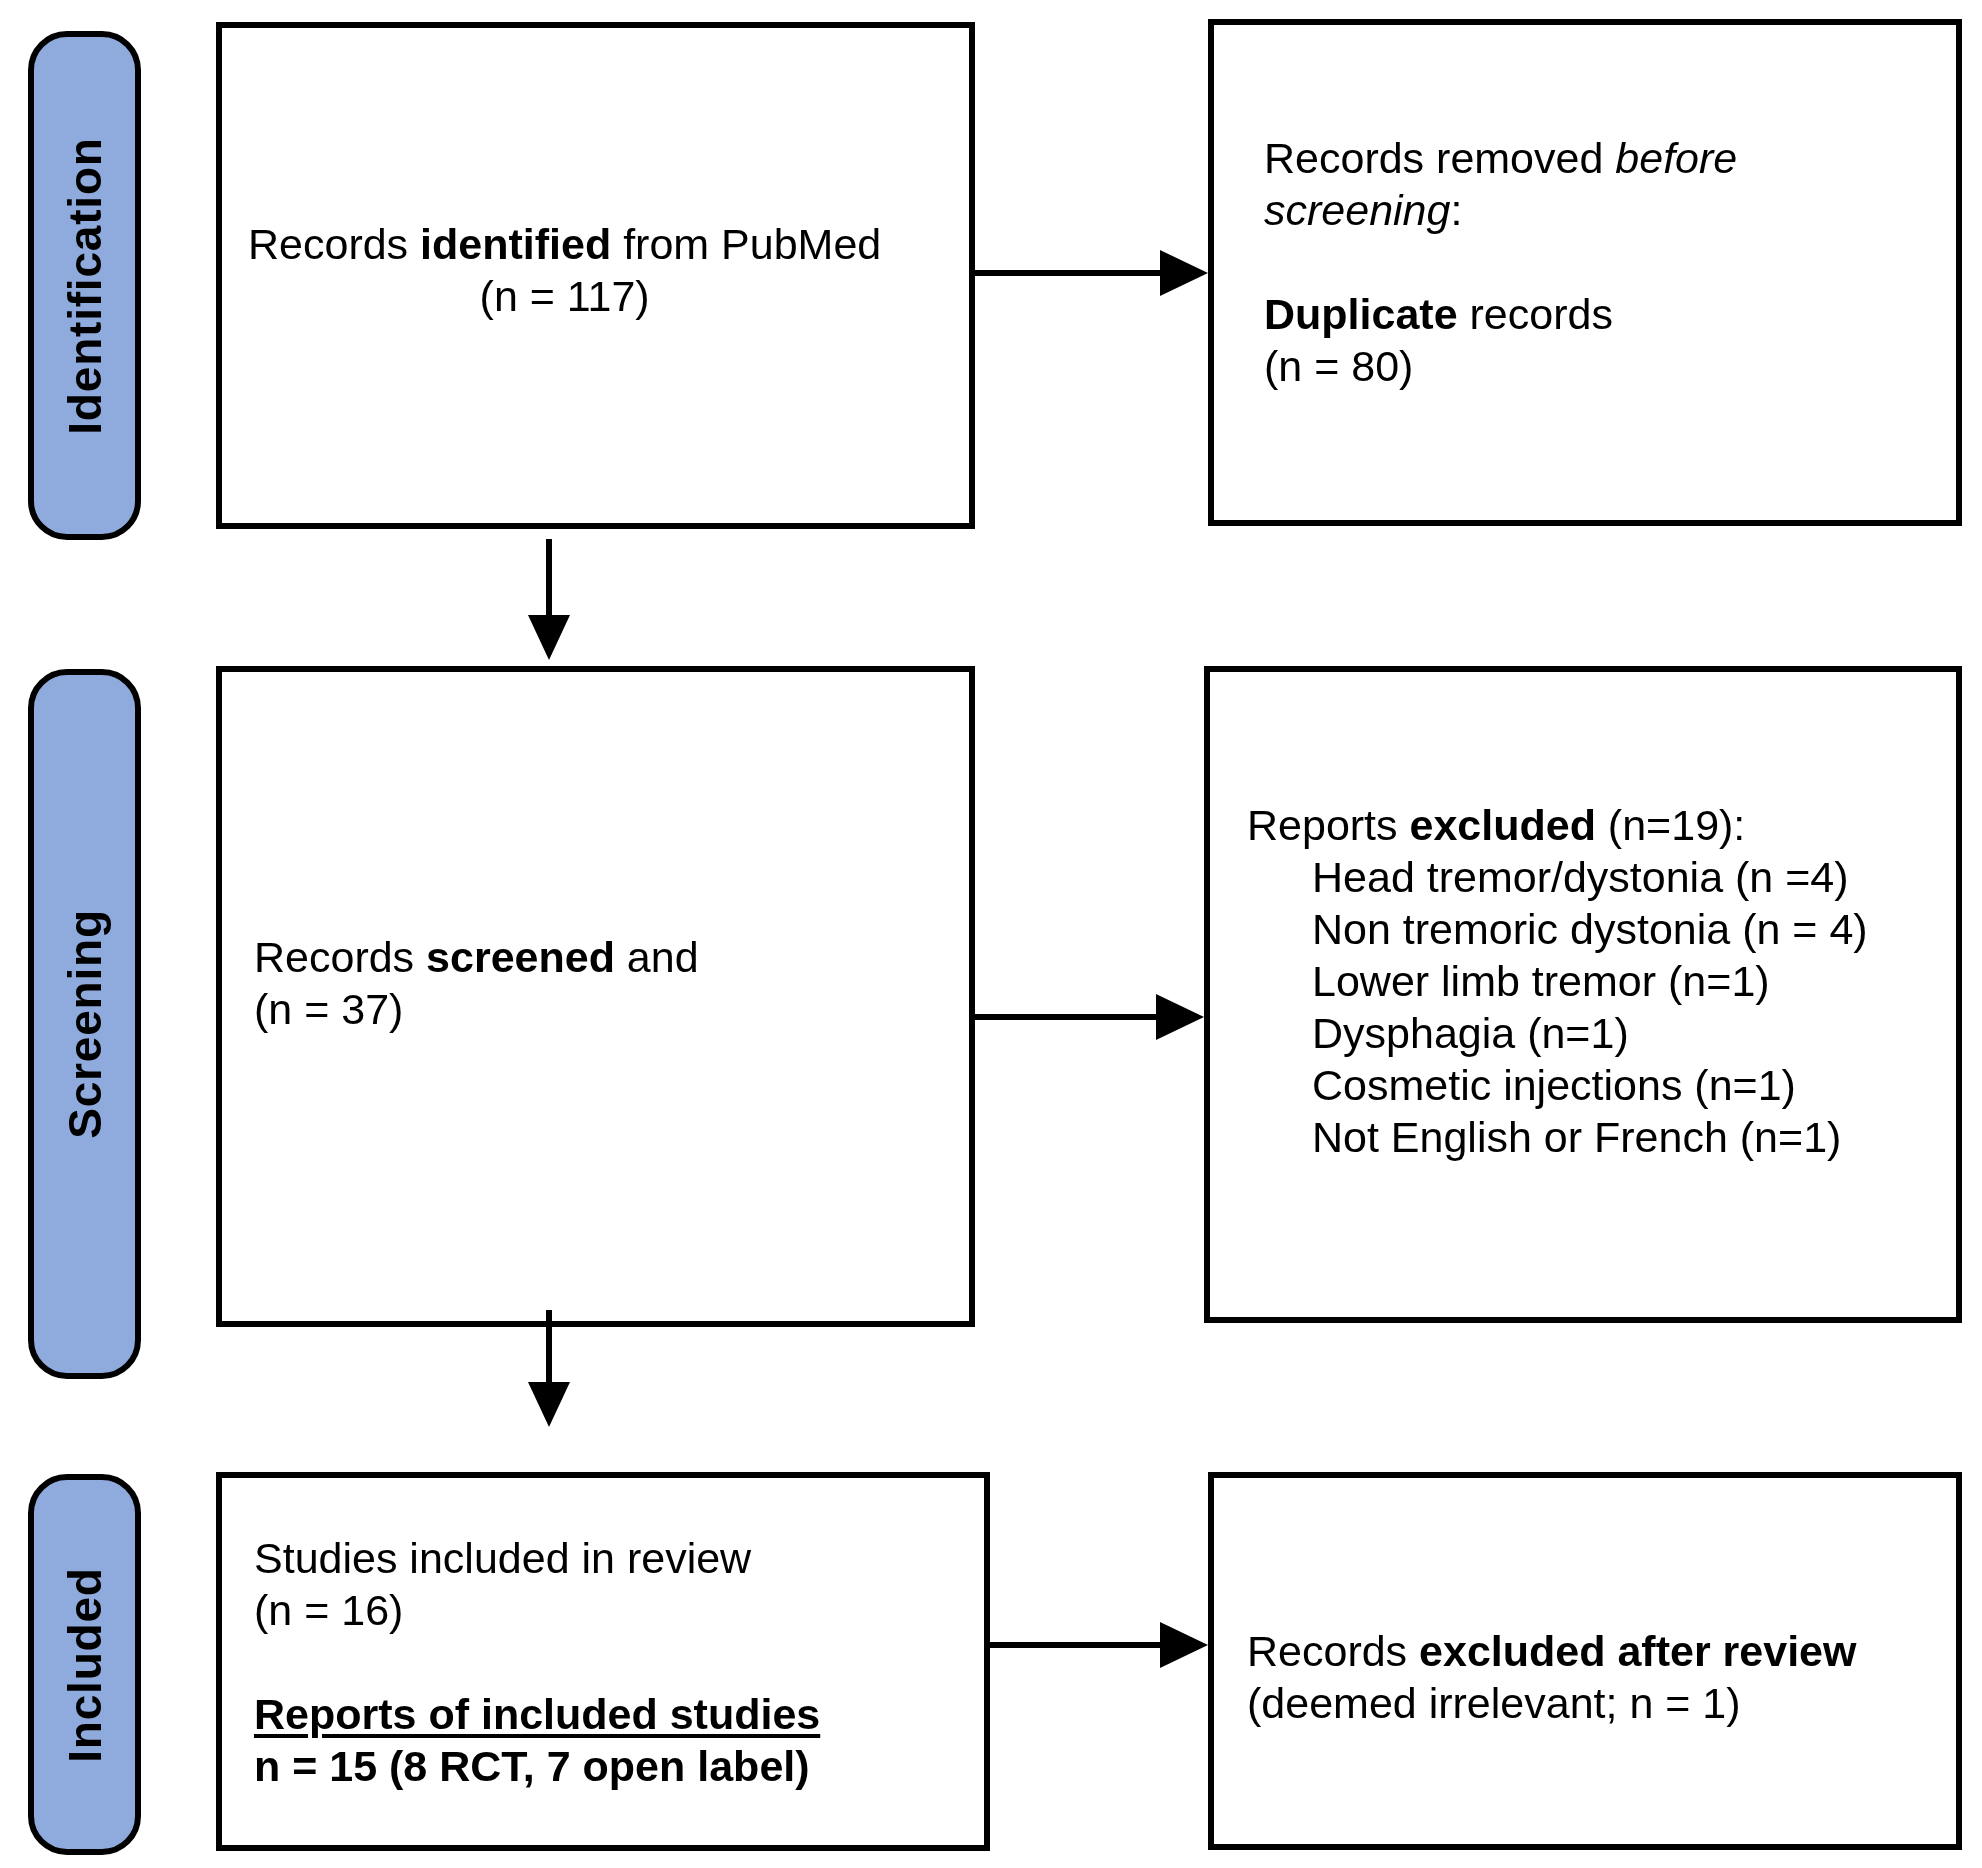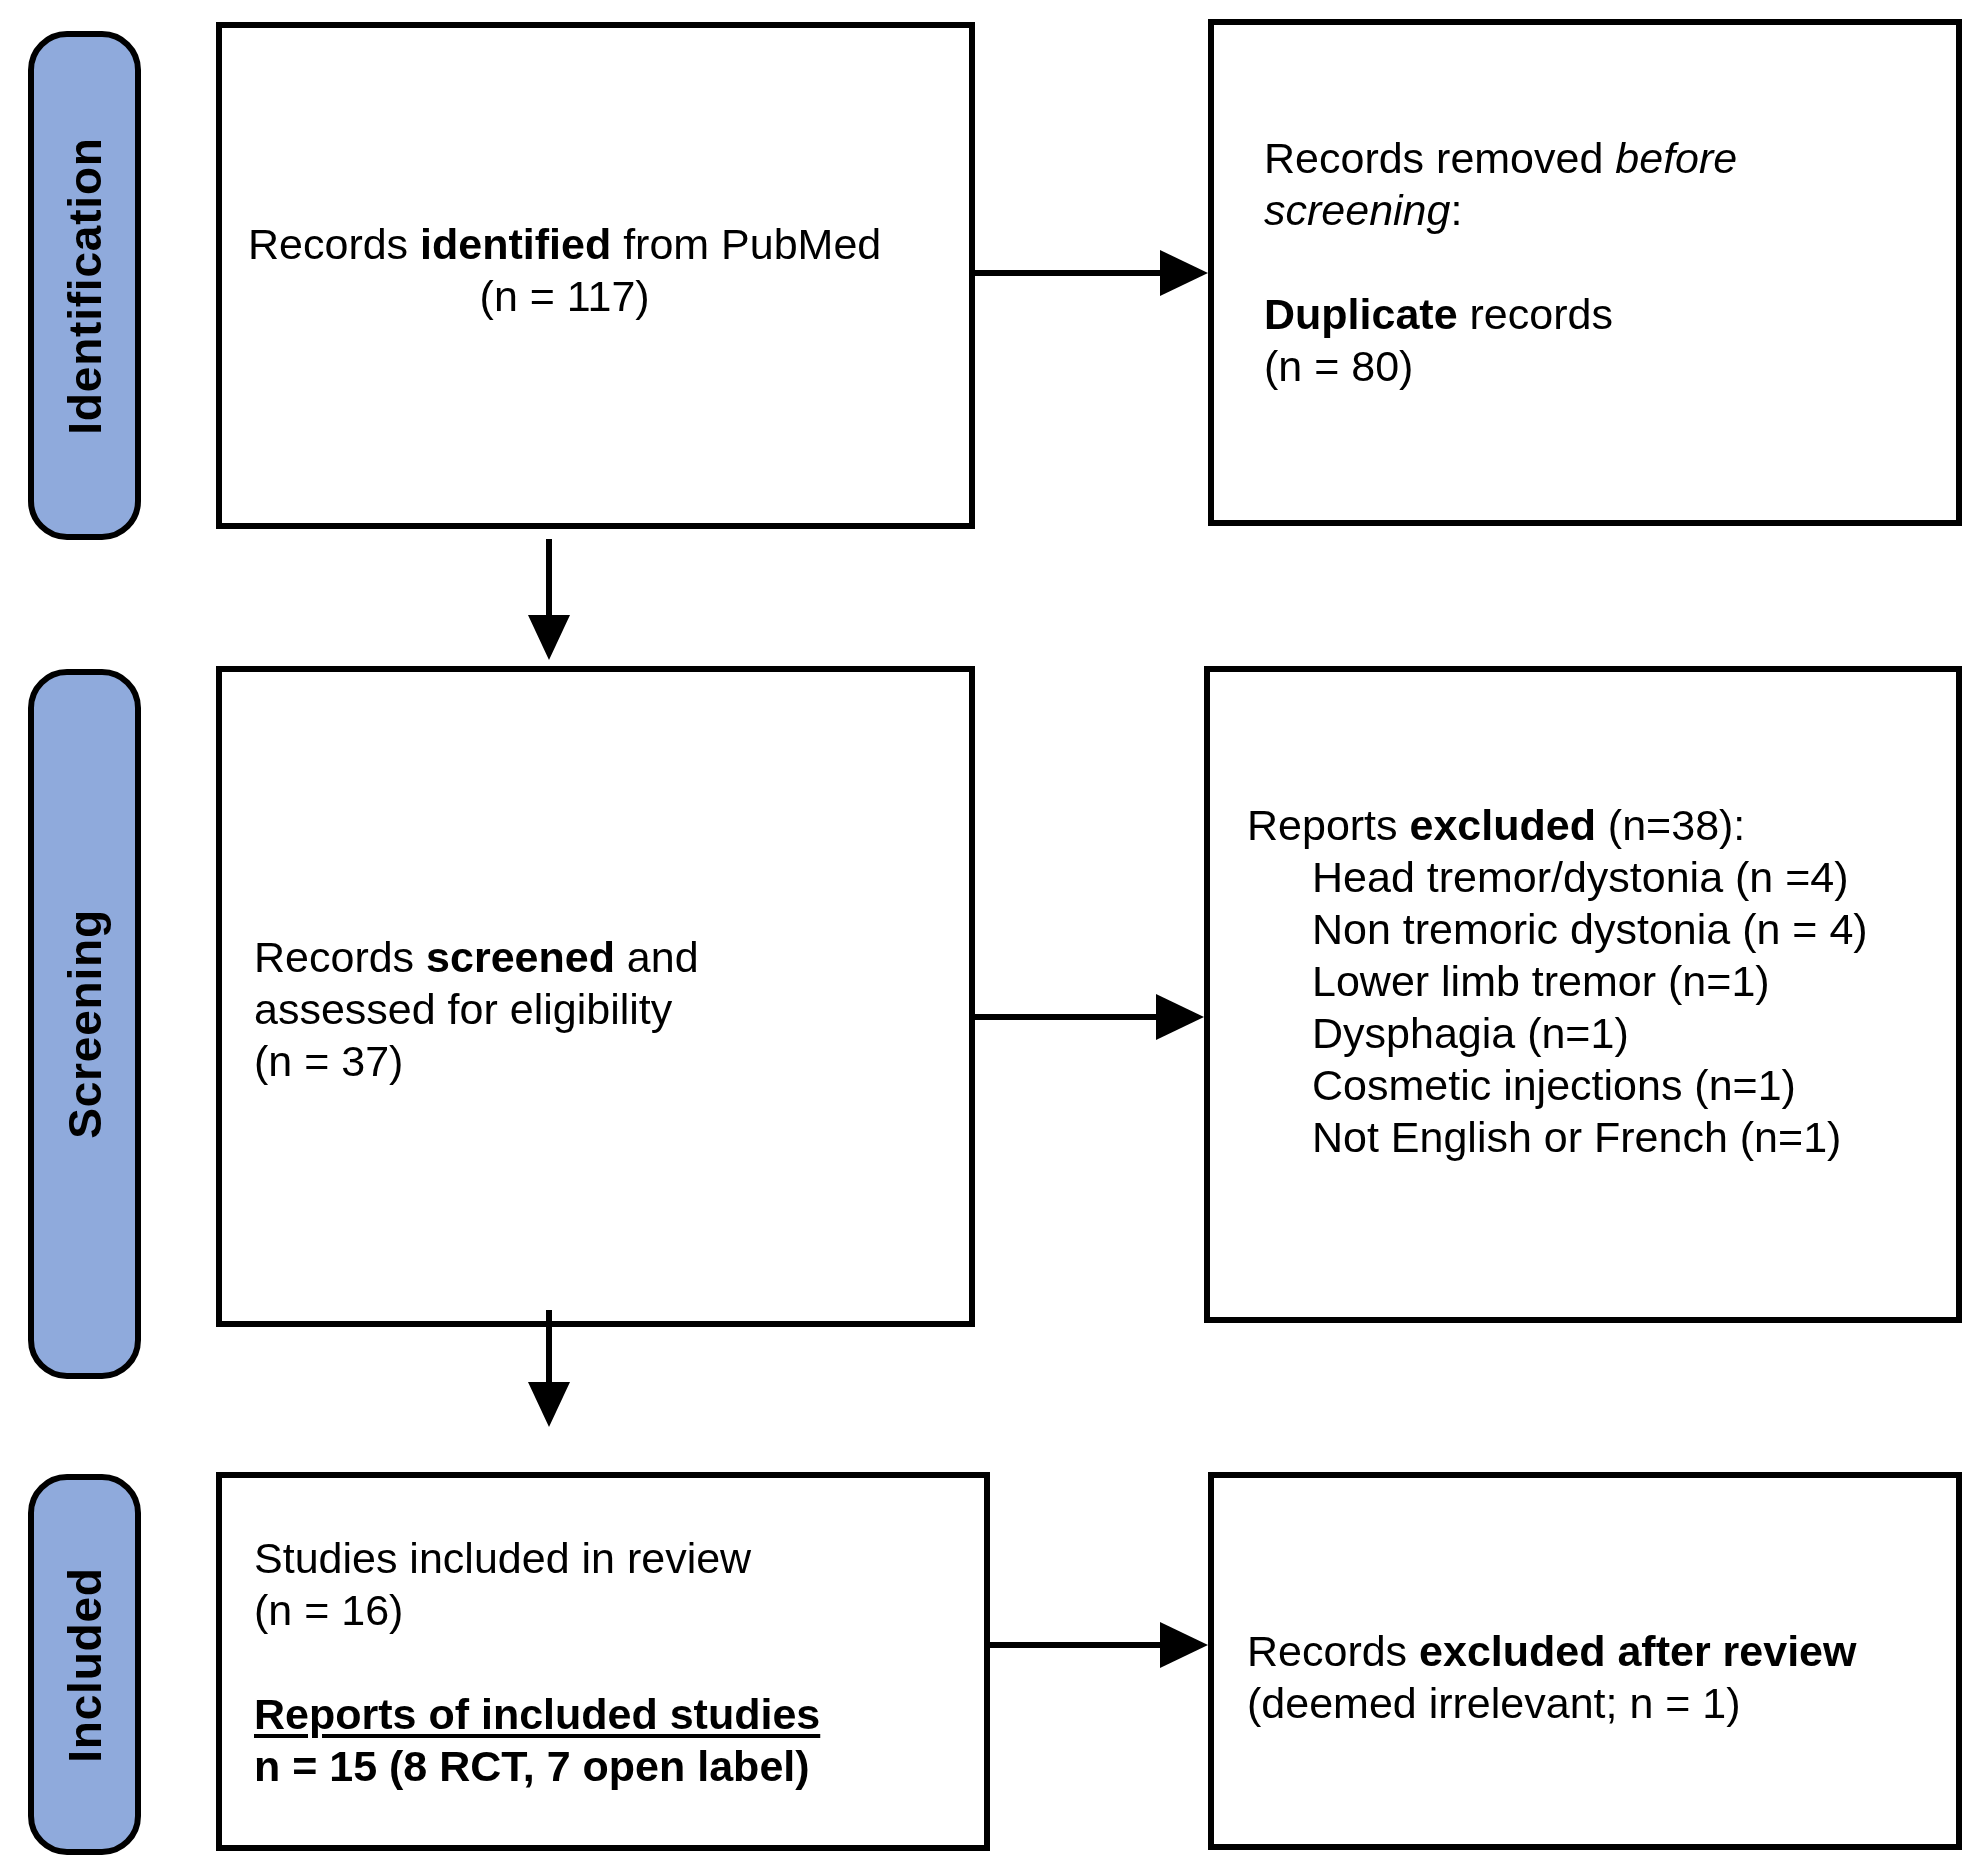--- a/index.html
+++ b/index.html
@@ -94,26 +94,25 @@
   <div class="txt" style="left:1264px;top:116px;">
     <div class="line"><span>Records removed </span><span class="i">before</span></div>
     <div class="line"><span class="i">screening</span><span>:</span></div>
     <div class="spacer"></div>
     <div class="line"><span class="b">Duplicate</span><span> records</span></div>
     <div class="line">(n = 80)</div>
   </div>
 
   <div class="txt" style="left:254px;top:915px;">
     <div class="line"><span>Records </span><span class="b">screened</span><span> and</span></div>
-    <div class="line">assessed for eligibility</div>
     <div class="line">(n = 37)</div>
   </div>
 
   <div class="txt" style="left:1247px;top:783px;">
-    <div class="line"><span>Reports </span><span class="b">excluded</span><span> (n=38):</span></div>
+    <div class="line"><span>Reports </span><span class="b">excluded</span><span> (n=19):</span></div>
     <div class="line indent">Head tremor/dystonia (n =4)</div>
     <div class="line indent">Non tremoric dystonia (n = 4)</div>
     <div class="line indent">Lower limb tremor (n=1)</div>
     <div class="line indent">Dysphagia (n=1)</div>
     <div class="line indent">Cosmetic injections (n=1)</div>
     <div class="line indent">Not English or French (n=1)</div>
   </div>
 
   <div class="txt" style="left:254px;top:1516px;">
     <div class="line">Studies included in review</div>

